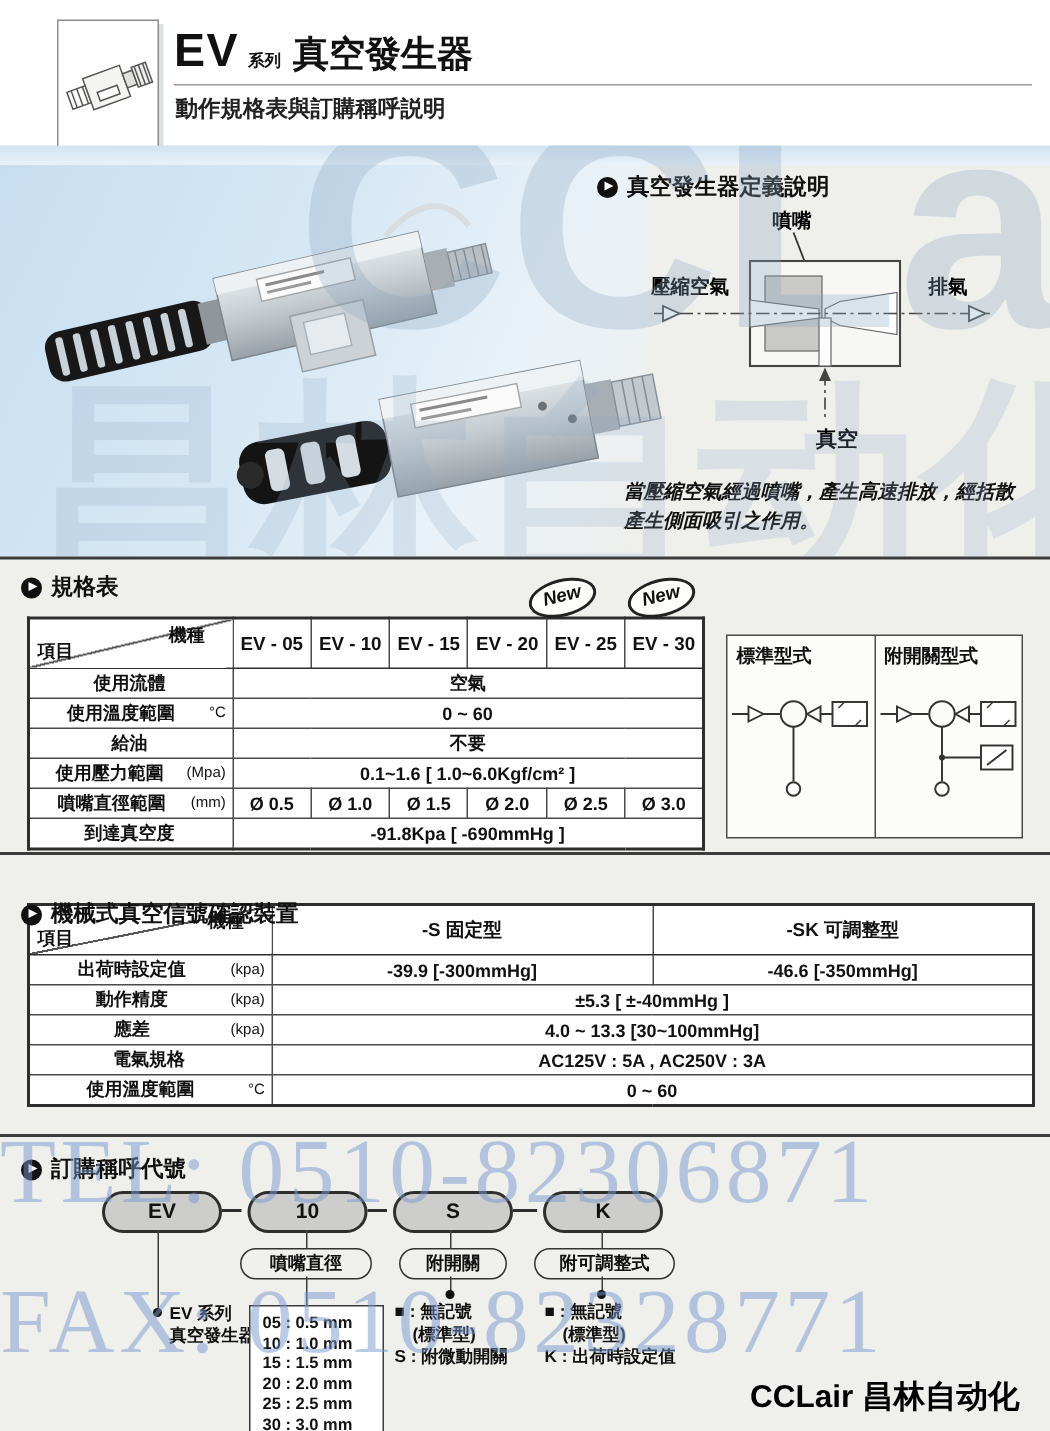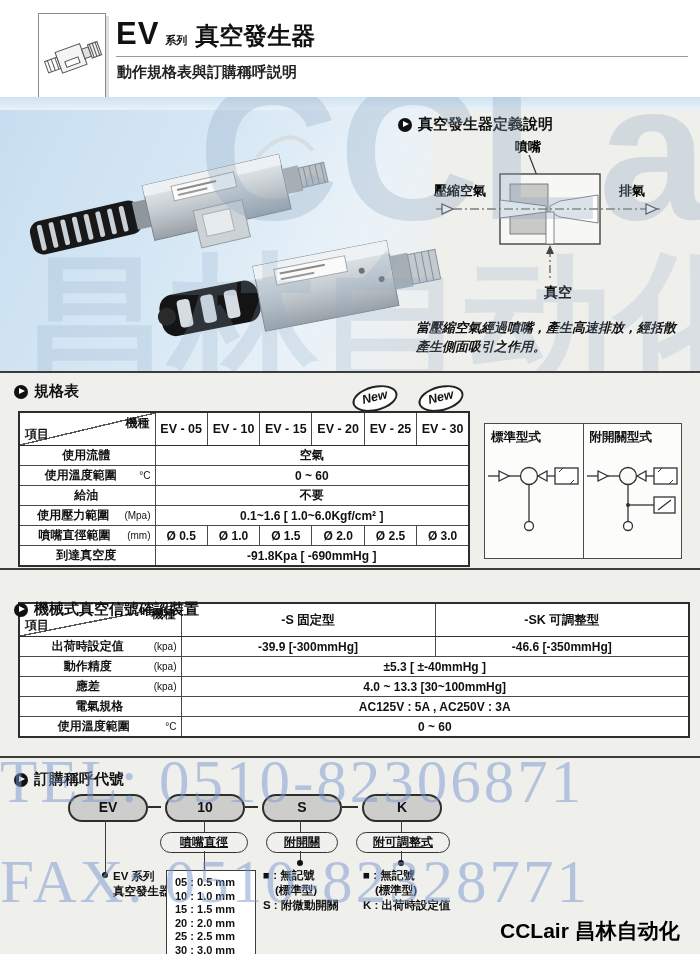--- a/index.html
+++ b/index.html
@@ -47,37 +47,37 @@
   .spec{left:18px;top:411px;width:452px;}
   .spec td,.spec th.lab{height:19px;}
   .signal{left:18px;top:602px;width:672px;}
   .signal td,.signal th.lab{height:19px;}
   .signal td{font-size:11.5px;}
   th.lab{text-align:left;padding-left:5px;}
   th.lab .u{float:right;font-size:10px;font-weight:400;padding:3px 2px 0 0;}
   th.corner{position:relative;padding:0;
      background:linear-gradient(to bottom right,#fff calc(50% - .7px),#555 calc(50% - .7px),
                 #555 calc(50% + .7px),#fff calc(50% + .7px));}
-  th.corner .c-top{position:absolute;right:5px;top:2px;font-size:12px;}
+  th.corner .c-top{position:absolute;right:18px;top:2px;font-size:12px;}
   th.corner .c-bot{position:absolute;left:5px;bottom:2px;font-size:12px;}
   .new-badge{position:absolute;width:42px;height:21px;border:2px solid #222;border-radius:50%;
              transform:rotate(-14deg);font-style:italic;font-weight:800;font-size:12.5px;
              text-align:center;line-height:18px;background:#fdfdfb;z-index:2;}
   
   .usage-box{position:absolute;left:484px;top:423px;width:196px;height:134px;background:#fcfcfb;
              border:1.5px solid #4a4a4a;display:flex;z-index:2;}
   .usage-panel{width:50%;height:100%;position:relative;}
   .usage-panel+.usage-panel{border-left:1.5px solid #4a4a4a;}
   .usage-label{position:absolute;left:6px;top:5px;font-size:12.5px;font-weight:800;}
   .usage-panel svg{position:absolute;left:0;top:24px;}
   
   .code-pill{position:absolute;width:76px;height:24px;background:#cdcdcb;border:2px solid #2e2e2e;
              border-radius:14px;font-size:14px;font-weight:800;text-align:center;line-height:23px;z-index:2;}
   .tag-pill{position:absolute;height:19px;background:#f0f0ee;border:1.5px solid #333;
-            border-radius:11px;font-size:12px;font-weight:800;text-align:center;line-height:18px;z-index:2;text-decoration:underline;}
+            border-radius:11px;font-size:12px;font-weight:800;text-align:center;line-height:18px;z-index:2;}
   .dash{position:absolute;height:2px;background:#2e2e2e;z-index:2;}
   .vline{position:absolute;width:1.3px;background:#3c3c3c;z-index:2;}
   .cdot{position:absolute;width:6px;height:6px;border-radius:50%;background:#111;z-index:2;}
   .note{position:absolute;font-size:11.5px;font-weight:800;line-height:15px;z-index:2;white-space:nowrap;}
   .note .ind{padding-left:12px;}
   .opt-box{position:absolute;left:166px;top:870px;width:80px;background:#fff;border:1.3px solid #3c3c3c;
            padding:5px 0 4px 8px;font-size:11px;font-weight:800;line-height:13.5px;z-index:2;}
   .footer-brand{position:absolute;left:500px;top:917px;font-size:21px;font-weight:900;color:#000;z-index:4;}
   
   .wm-line{position:absolute;left:0px;font-family:"Liberation Serif","DejaVu Serif",serif;

